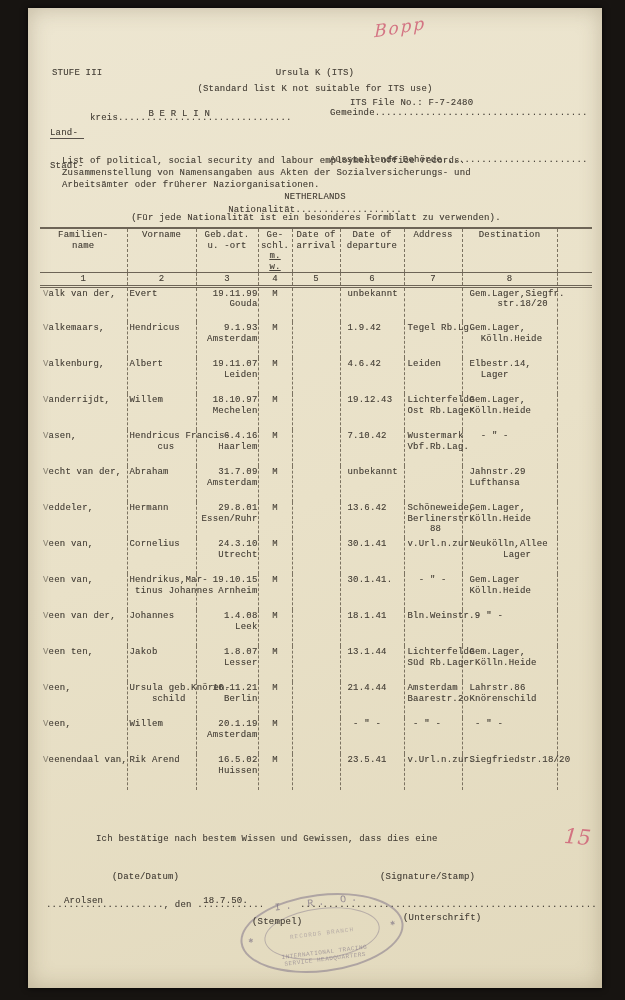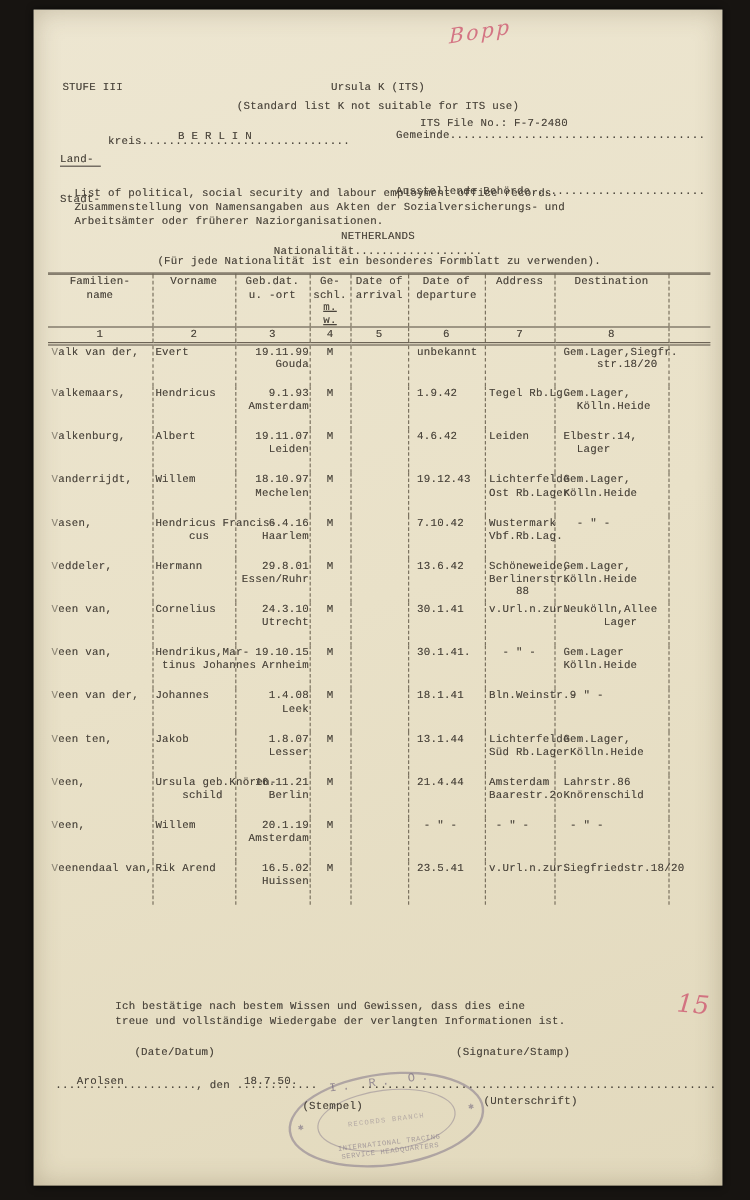--- a/index.html
+++ b/index.html
@@ -200,20 +200,33 @@
 Haarlem</td>
       <td class="c4">M</td>
       <td class="c5"></td>
       <td class="c6">7.10.42</td>
       <td class="c7">Wustermark
 Vbf.Rb.Lag.</td>
       <td class="c8">  - " -</td>
       <td></td>
     </tr>
         <tr>
+      <td class="c1">Vecht van der,</td>
+      <td class="c2">Abraham</td>
+      <td class="c3">31.7.09
+Amsterdam</td>
+      <td class="c4">M</td>
+      <td class="c5"></td>
+      <td class="c6">unbekannt</td>
+      <td class="c7"></td>
+      <td class="c8">Jahnstr.29
+Lufthansa</td>
+      <td></td>
+    </tr>
+        <tr>
       <td class="c1">Veddeler,</td>
       <td class="c2">Hermann</td>
       <td class="c3">29.8.01
 Essen/Ruhr</td>
       <td class="c4">M</td>
       <td class="c5"></td>
       <td class="c6">13.6.42</td>
       <td class="c7">Schöneweide,
 Berlinerstr.
     88</td>
@@ -310,21 +323,20 @@
       <td class="c5"></td>
       <td class="c6">23.5.41</td>
       <td class="c7">v.Url.n.zur.</td>
       <td class="c8">Siegfriedstr.18/20</td>
       <td></td>
     </tr>
       </tbody>
   </table>
 
   <div class="abs ink" style="left:68px;top:826px;">Ich bestätige nach bestem Wissen und Gewissen, dass dies eine</div>
-  <div class="abs ink" style="left:68px;top:838px;">treue und vollständige Wiedergabe der verlangten Informationen ist.</div>
 
   <div class="abs ink" style="left:84px;top:864px;">(Date/Datum)</div>
   <div class="abs ink" style="left:352px;top:864px;">(Signature/Stamp)</div>
 
   <div class="abs ink" style="left:18px;top:892px;"><span class="overdots"><span>.....................</span><span class="raised" style="left:18px;">Arolsen</span></span><span>,</span><span> den </span><span class="overdots"><span>............</span><span class="raised" style="left:6px;">18.7.50.</span></span></div>
 
   <div class="abs ink" style="left:272px;top:892px;">.....................................................</div>
   <div class="abs ink" style="left:375px;top:905px;">(Unterschrift)</div>
 
   <div class="stamp">

